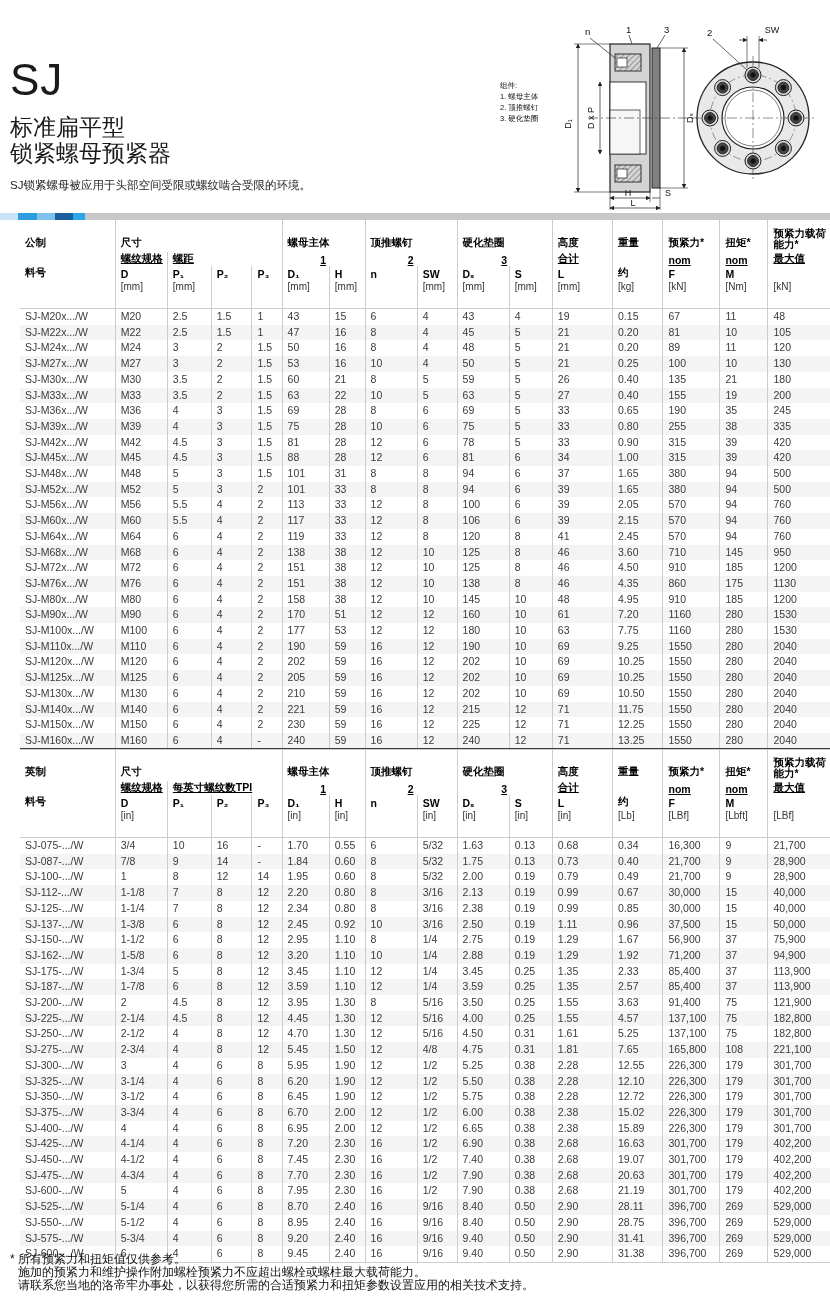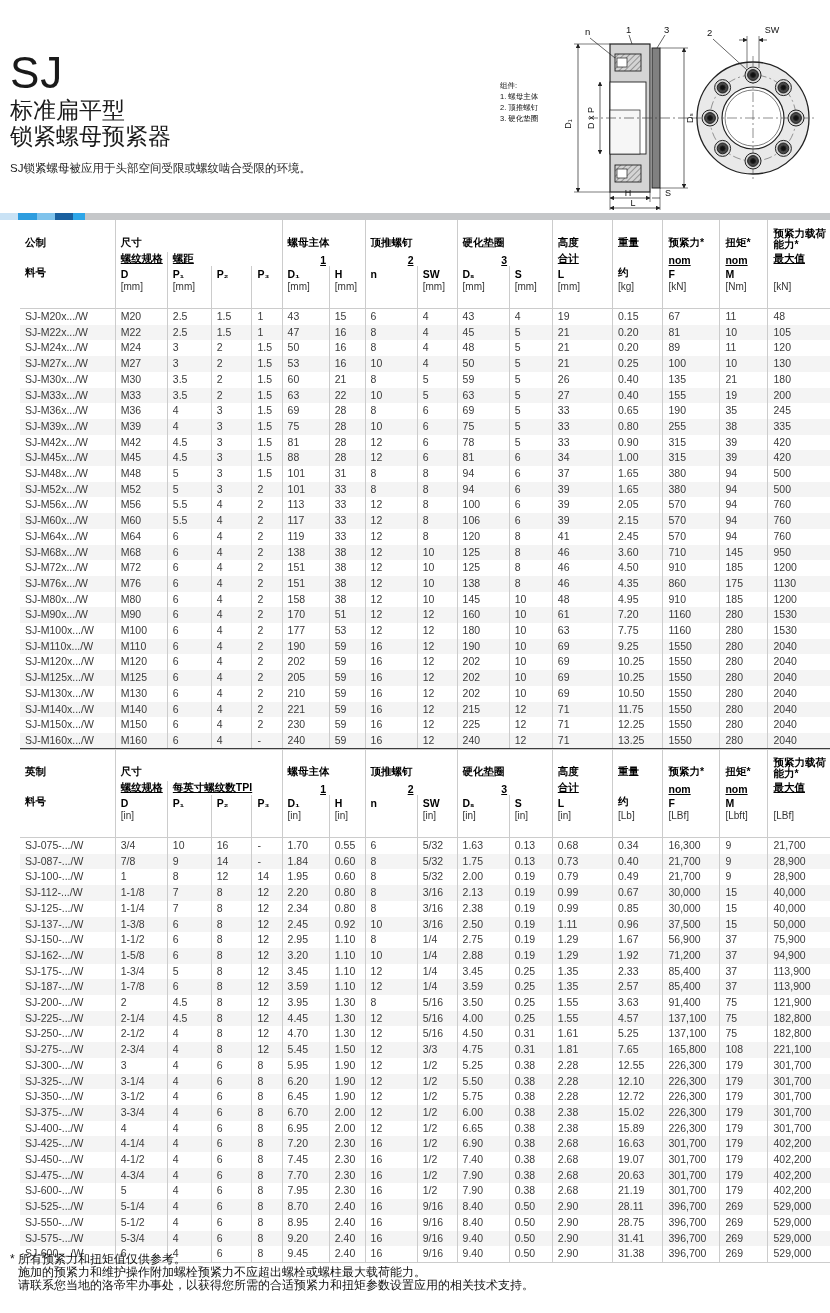--- a/index.html
+++ b/index.html
@@ -1,22 +1,22 @@
 <!DOCTYPE html>
 <html><head>
 <meta charset="utf-8">
 <style>
   html,body{margin:0;padding:0;background:#fff;}
   .page{position:relative;width:830px;height:1313px;background:#fff;overflow:hidden;
         font-family:"Liberation Sans","DejaVu Sans",sans-serif;color:#1a1a1a;}
 
   
-  .hdr{position:absolute;left:10px;top:50px;}
+  .hdr{position:absolute;left:10px;top:57px;}
   .hdr .title{font-size:44px;font-weight:400;line-height:46px;letter-spacing:1px;color:#1a1a1a;}
-  .hdr .sub{font-size:23px;line-height:26px;color:#1a1a1a;margin-top:1px;}
+  .hdr .sub{font-size:23px;line-height:26px;color:#1a1a1a;margin-top:11px;}
   .hdr .sub + .sub{margin-top:0;}
   .hdr .desc{font-size:11.5px;color:#222;margin-top:12px;}
 
   
   .diagram{position:absolute;left:488px;top:20px;width:342px;height:192px;}
   .diagram svg{position:absolute;left:0;top:0;width:100%;height:100%;}
   .legend{position:absolute;left:12px;top:60px;font-size:7.5px;line-height:11px;color:#111;z-index:2;}
   svg text{font-family:"Liberation Sans","DejaVu Sans",sans-serif;fill:#111;}
 
   
@@ -1108,21 +1108,21 @@
           </tr>
           <tr>
             <td>SJ-275-.../W</td>
             <td>2-3/4</td>
             <td>4</td>
             <td>8</td>
             <td>12</td>
             <td>5.45</td>
             <td>1.50</td>
             <td>12</td>
-            <td>3/3</td>
+            <td>4/8</td>
             <td>4.75</td>
             <td>0.31</td>
             <td>1.81</td>
             <td>7.65</td>
             <td>165,800</td>
             <td>108</td>
             <td>221,100</td>
           </tr>
           <tr>
             <td>SJ-300-.../W</td>

